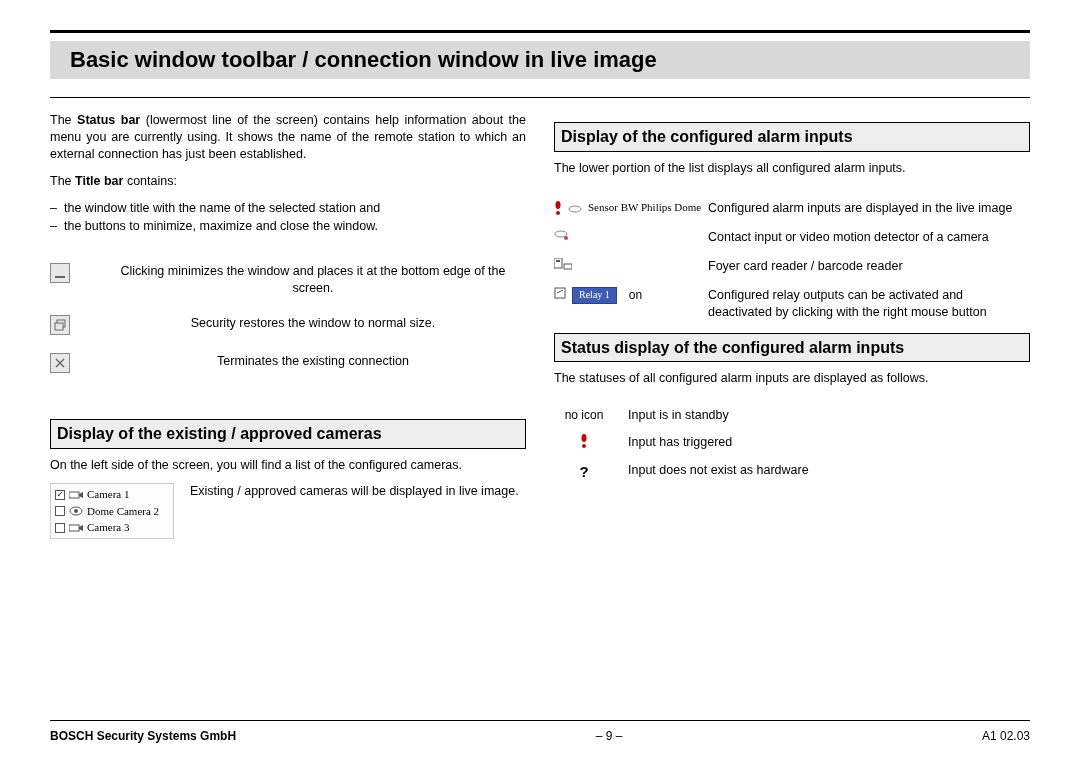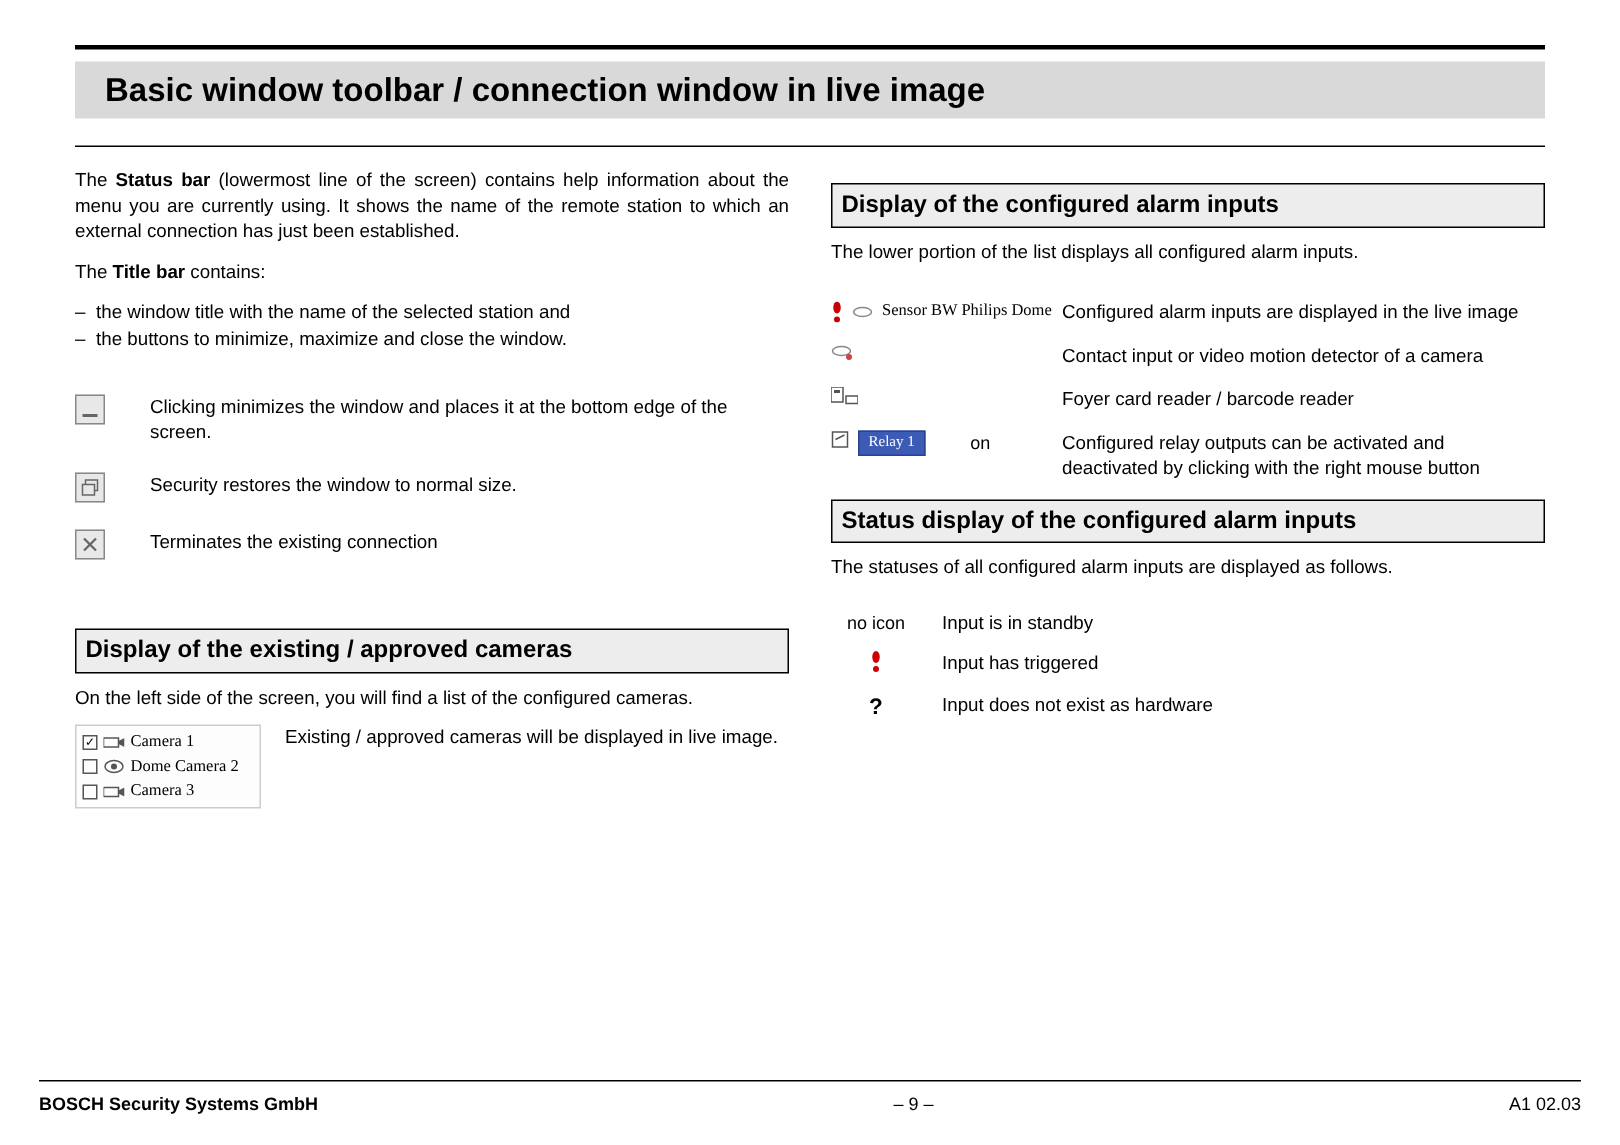--- a/index.html
+++ b/index.html
@@ -64,20 +64,21 @@
   .bullet-list li::before {
     content: "–";
     position: absolute;
     left: -14px;
   }
   .icon-row {
     display: flex;
     align-items: flex-start;
     margin-bottom: 18px;
     gap: 14px;
+    text-align: center;
   }
   .icon-cell {
     width: 36px;
     flex-shrink: 0;
   }
   .icon-box {
     width: 20px; height: 20px;
     border: 1px solid #888;
     background: #e8e8e8;
     display: flex;
@@ -149,21 +150,21 @@
   .status-icon-cell {
     width: 60px;
     flex-shrink: 0;
     text-align: center;
     font-size: 12px;
   }
   .footer {
     position: absolute;
     left: 0; right: 0;
     bottom: 20px;
-    padding: 0 26px;
+    padding: 0 50px;
   }
   .footer-rule {
     border-top: 1px solid #000;
     margin-bottom: 8px;
   }
   .footer-line {
     display: flex;
     justify-content: space-between;
     font-size: 12px;
   }
@@ -313,21 +314,21 @@
         <div class="alarm-text">Foyer card reader / barcode reader</div>
       </div>
 
       <div class="alarm-row">
         <div class="alarm-icon-cell">
           <span><svg width="12" height="12">
                 <rect x="1" y="1" width="10" height="10" fill="none" stroke="#555"></rect>
                 <line x1="3" y1="6" x2="9" y2="3" stroke="#555"></line>
               </svg></span>
           <span class="relay-badge">Relay 1</span>
-          <span style="margin-left:24px; font-family:Arial; font-size:12px;">on</span>
+          <span style="margin-left:6px; font-family:Arial; font-size:12px;">on</span>
         </div>
         <div class="alarm-text">Configured relay outputs can be activated and deactivated by clicking with the right mouse button</div>
       </div>
 
       <div class="sub-head">Status display of the configured alarm inputs</div>
       <p class="para">The statuses of all configured alarm inputs are displayed as follows.</p>
 
       <div style="height:10px"></div>
 
       <div class="status-row">

